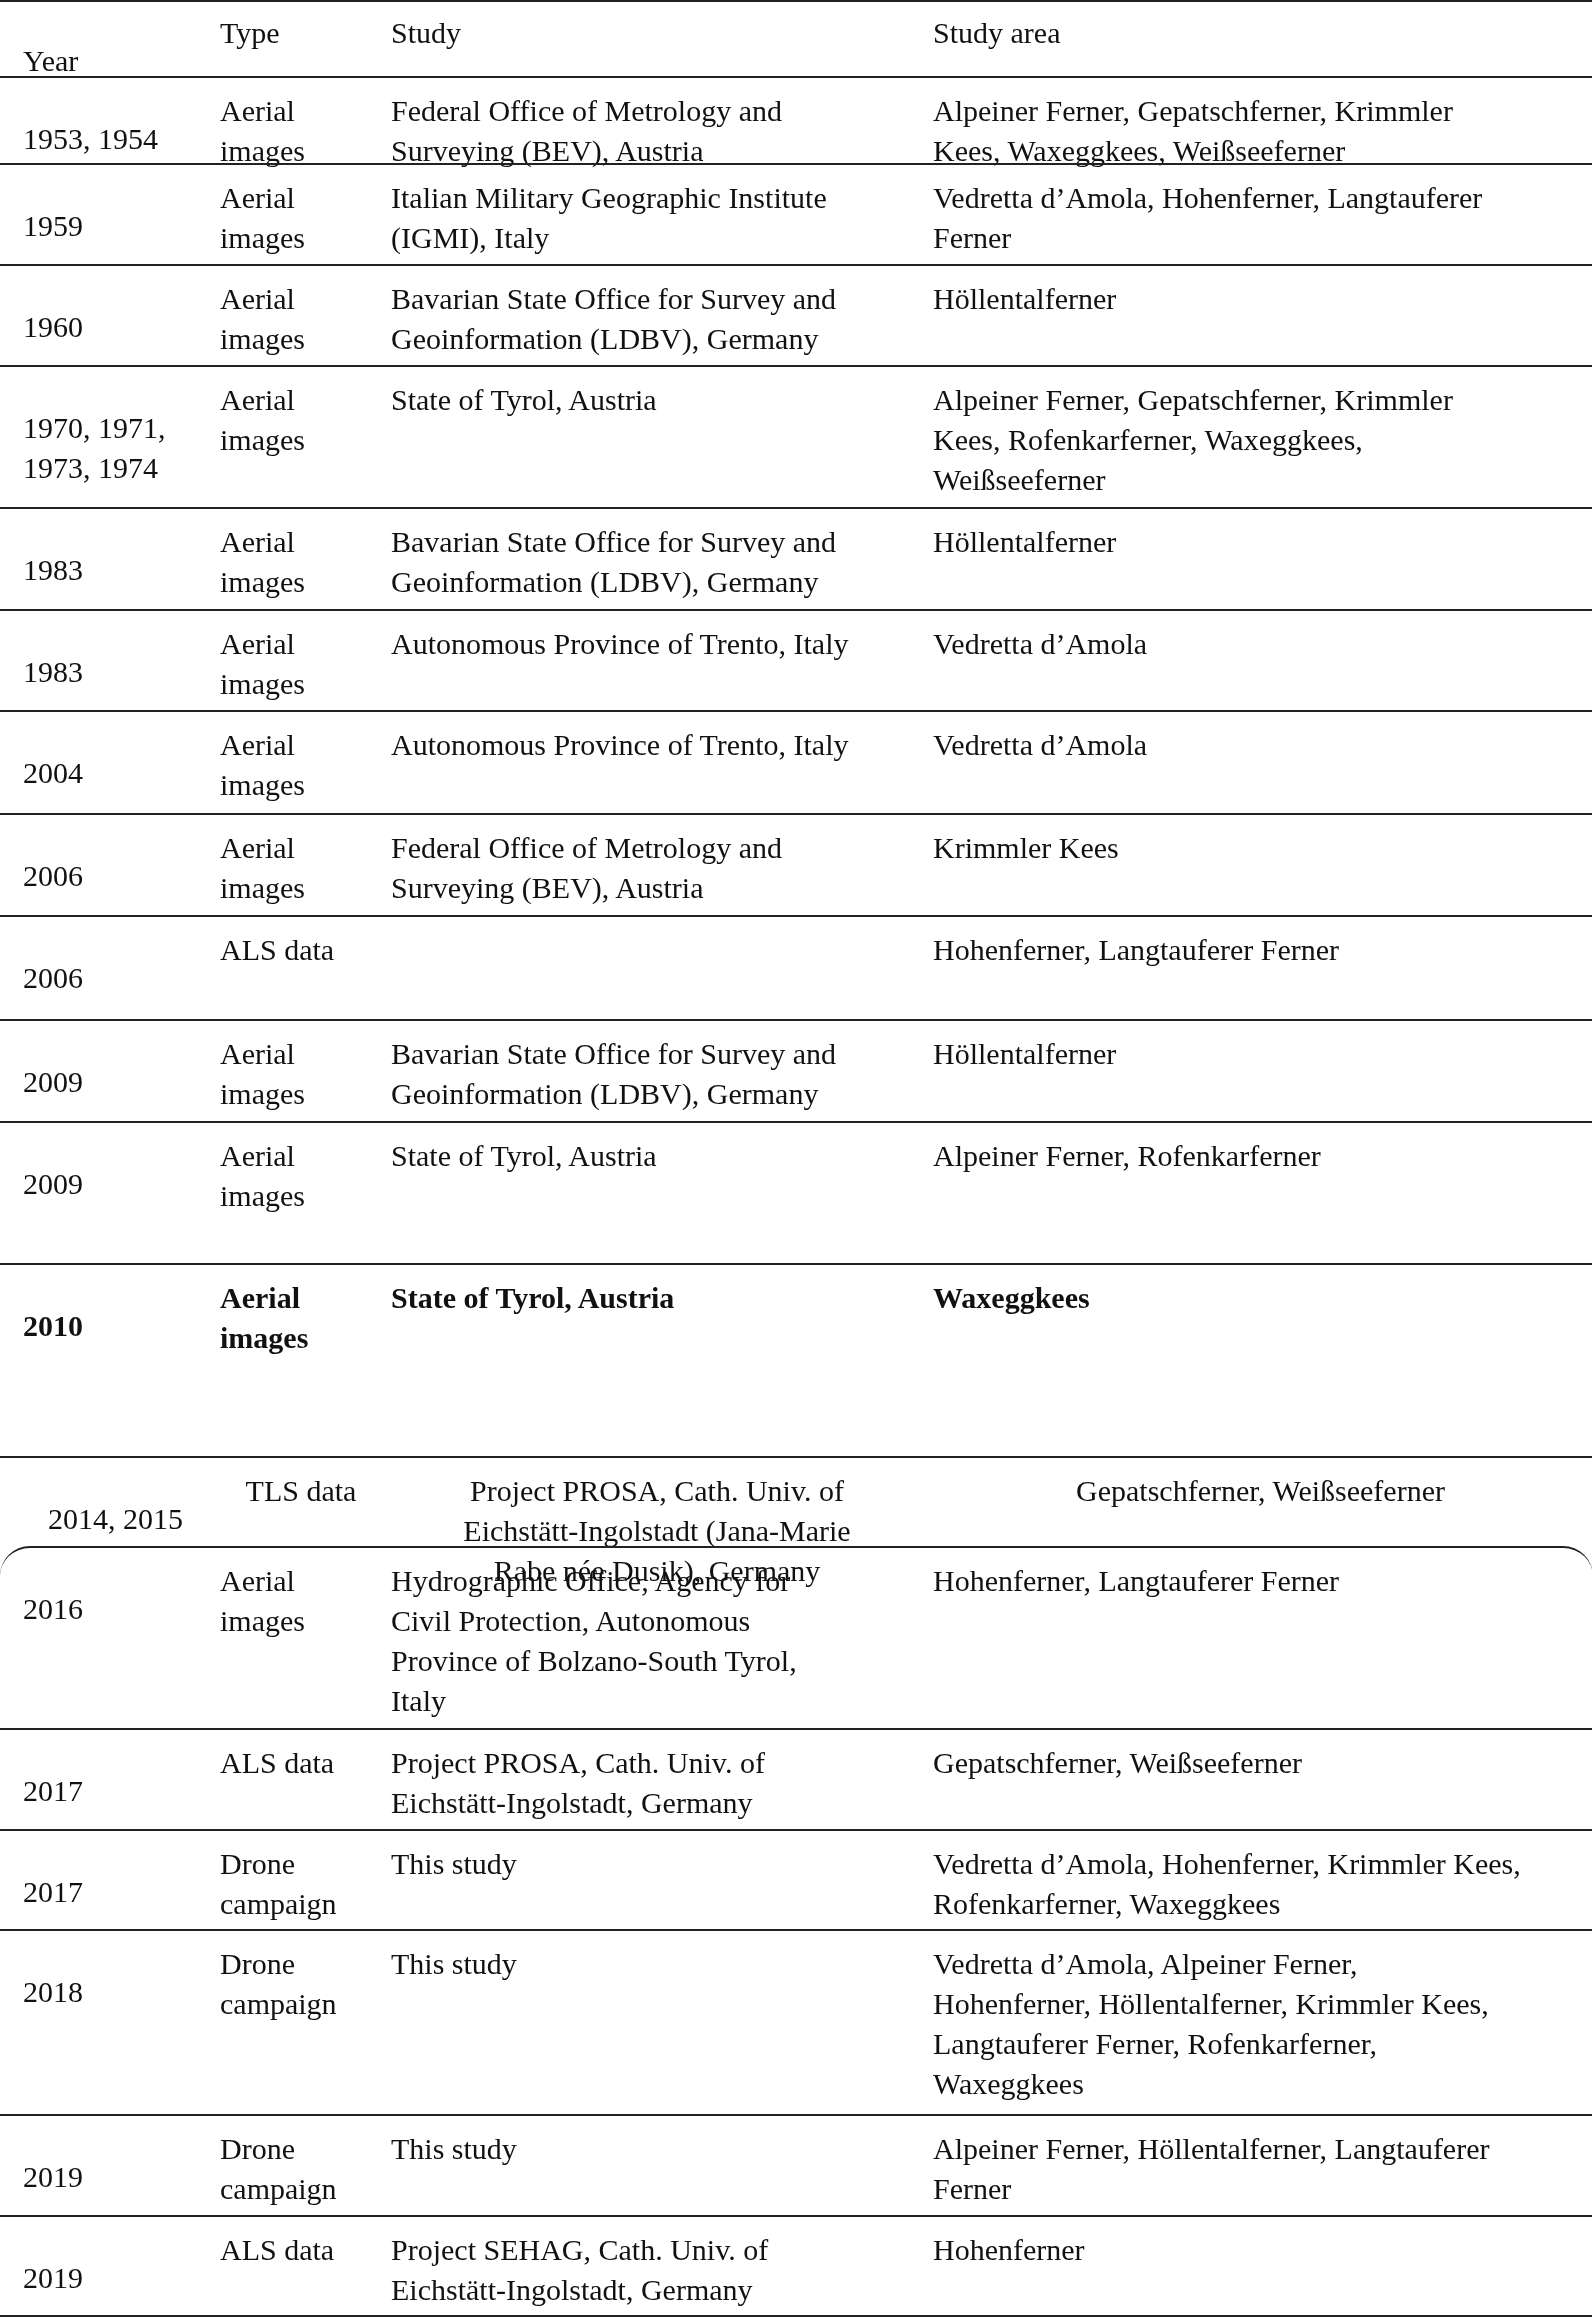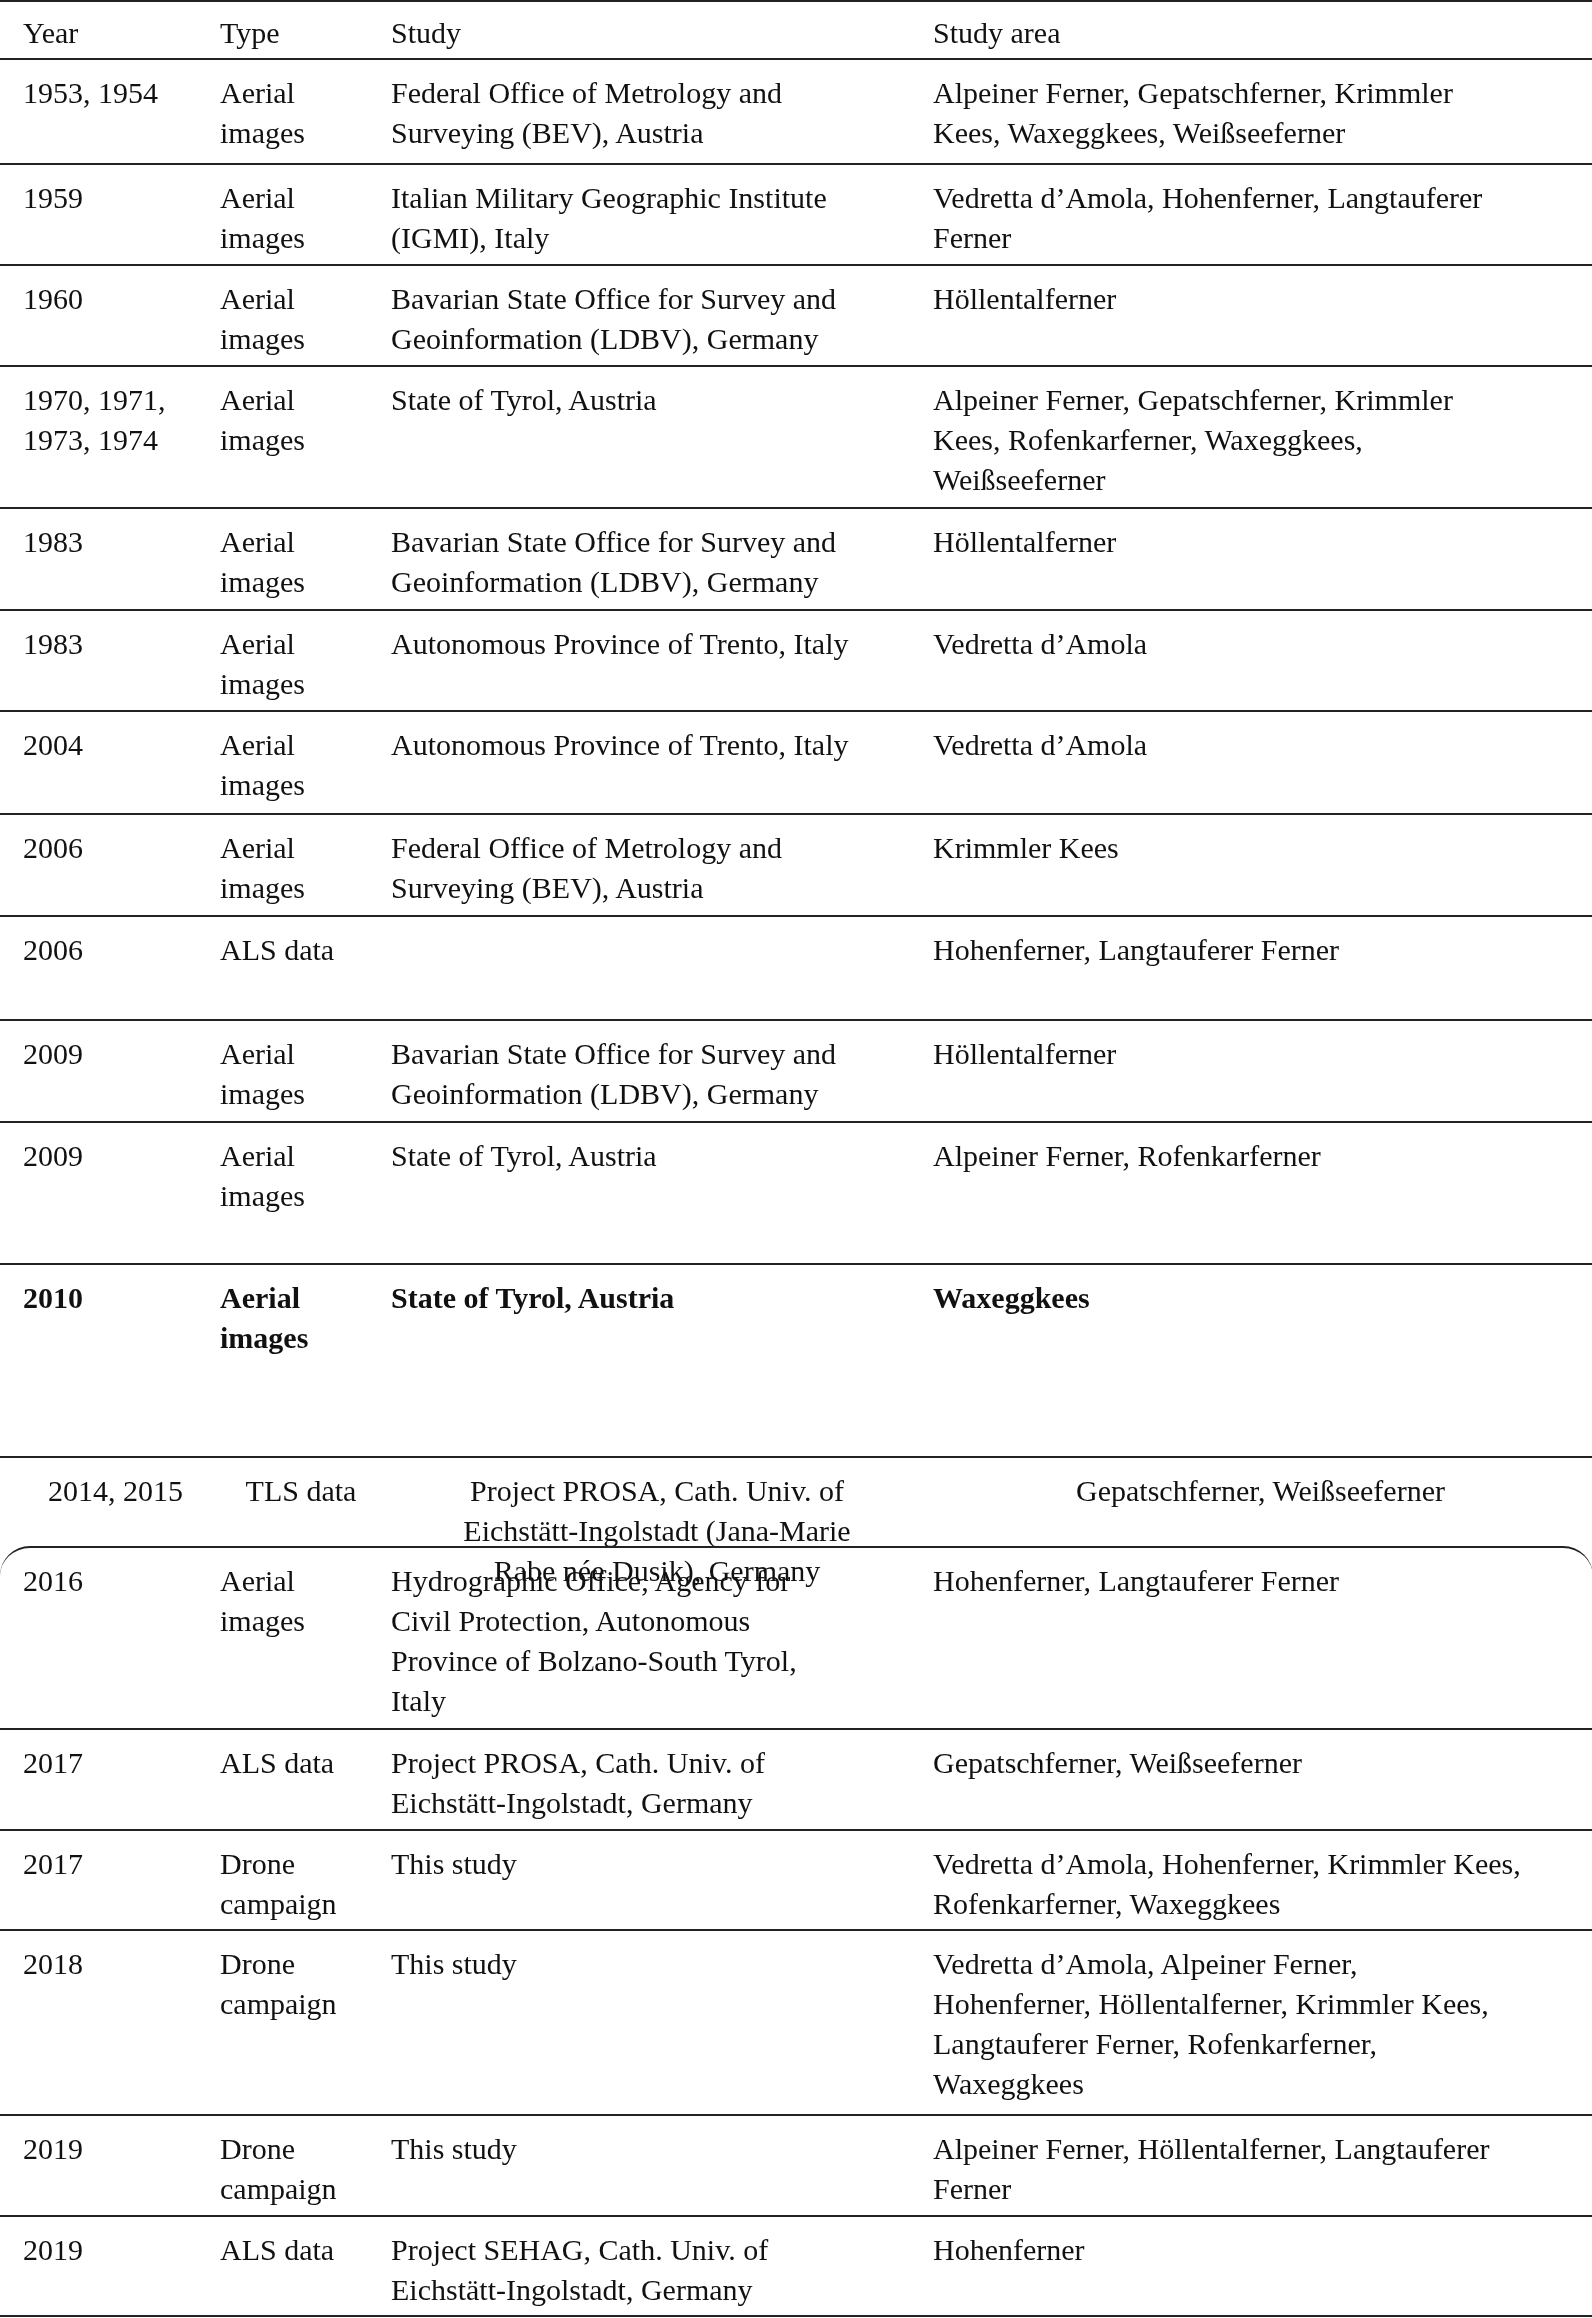--- a/index.html
+++ b/index.html
@@ -2,38 +2,38 @@
 <html style="font-size:12.3px"><head>
 <meta charset="utf-8">
 <style>
   html, body { margin: 0; padding: 0; background: #ffffff; }
   body { width: 1593px; height: 2319px; position: relative; overflow: hidden;
          font-family: "Liberation Serif", "DejaVu Serif", serif; color: #111111; }
   .table { position: absolute; left: 0; top: 0; width: 1593px; }
   .row { position: absolute; left: 0; width: 1593px; border-top: 2.3px solid #222222; box-sizing: border-box; }
   .row.header .cell { padding-top: 10.8px; }
   .cell { position: absolute; top: 0; padding-top: 13px; font-size: 30px; line-height: 40px; white-space: pre-line; }
-  .c-year { left: 23px; width: 185px; }
+  .c-year { left: 23px; width: 185px; margin-top: 28px; }
   .c-type { left: 220px; width: 162px; }
   .c-source { left: 391px; width: 532px; }
   .c-area { left: 933px; width: 655px; }
   .bottom-rule { position: absolute; left: 0; width: 1593px; top: 2315px; border-top: 2.3px solid #222222; }
 </style>
 </head>
 <body>
 
 <div class="table">
   <div class="row header" style="top:0px;height:62px;">
     <div class="cell c-year">Year</div>
     <div class="cell c-type">Type</div>
     <div class="cell c-source">Study</div>
     <div class="cell c-area">Study area</div>
   </div>
 
-  <div class="row" style="top:58px;height:101px;">
+  <div class="row" style="top:76px;height:101px;">
     <div class="cell c-year">1953, 1954</div>
     <div class="cell c-type">Aerial
 images</div>
     <div class="cell c-source">Federal Office of Metrology and
 Surveying (BEV), Austria</div>
     <div class="cell c-area">Alpeiner Ferner, Gepatschferner, Krimmler
 Kees, Waxeggkees, Weißseeferner</div>
   </div>
 
   <div class="row" style="top:163px;height:76px;">

